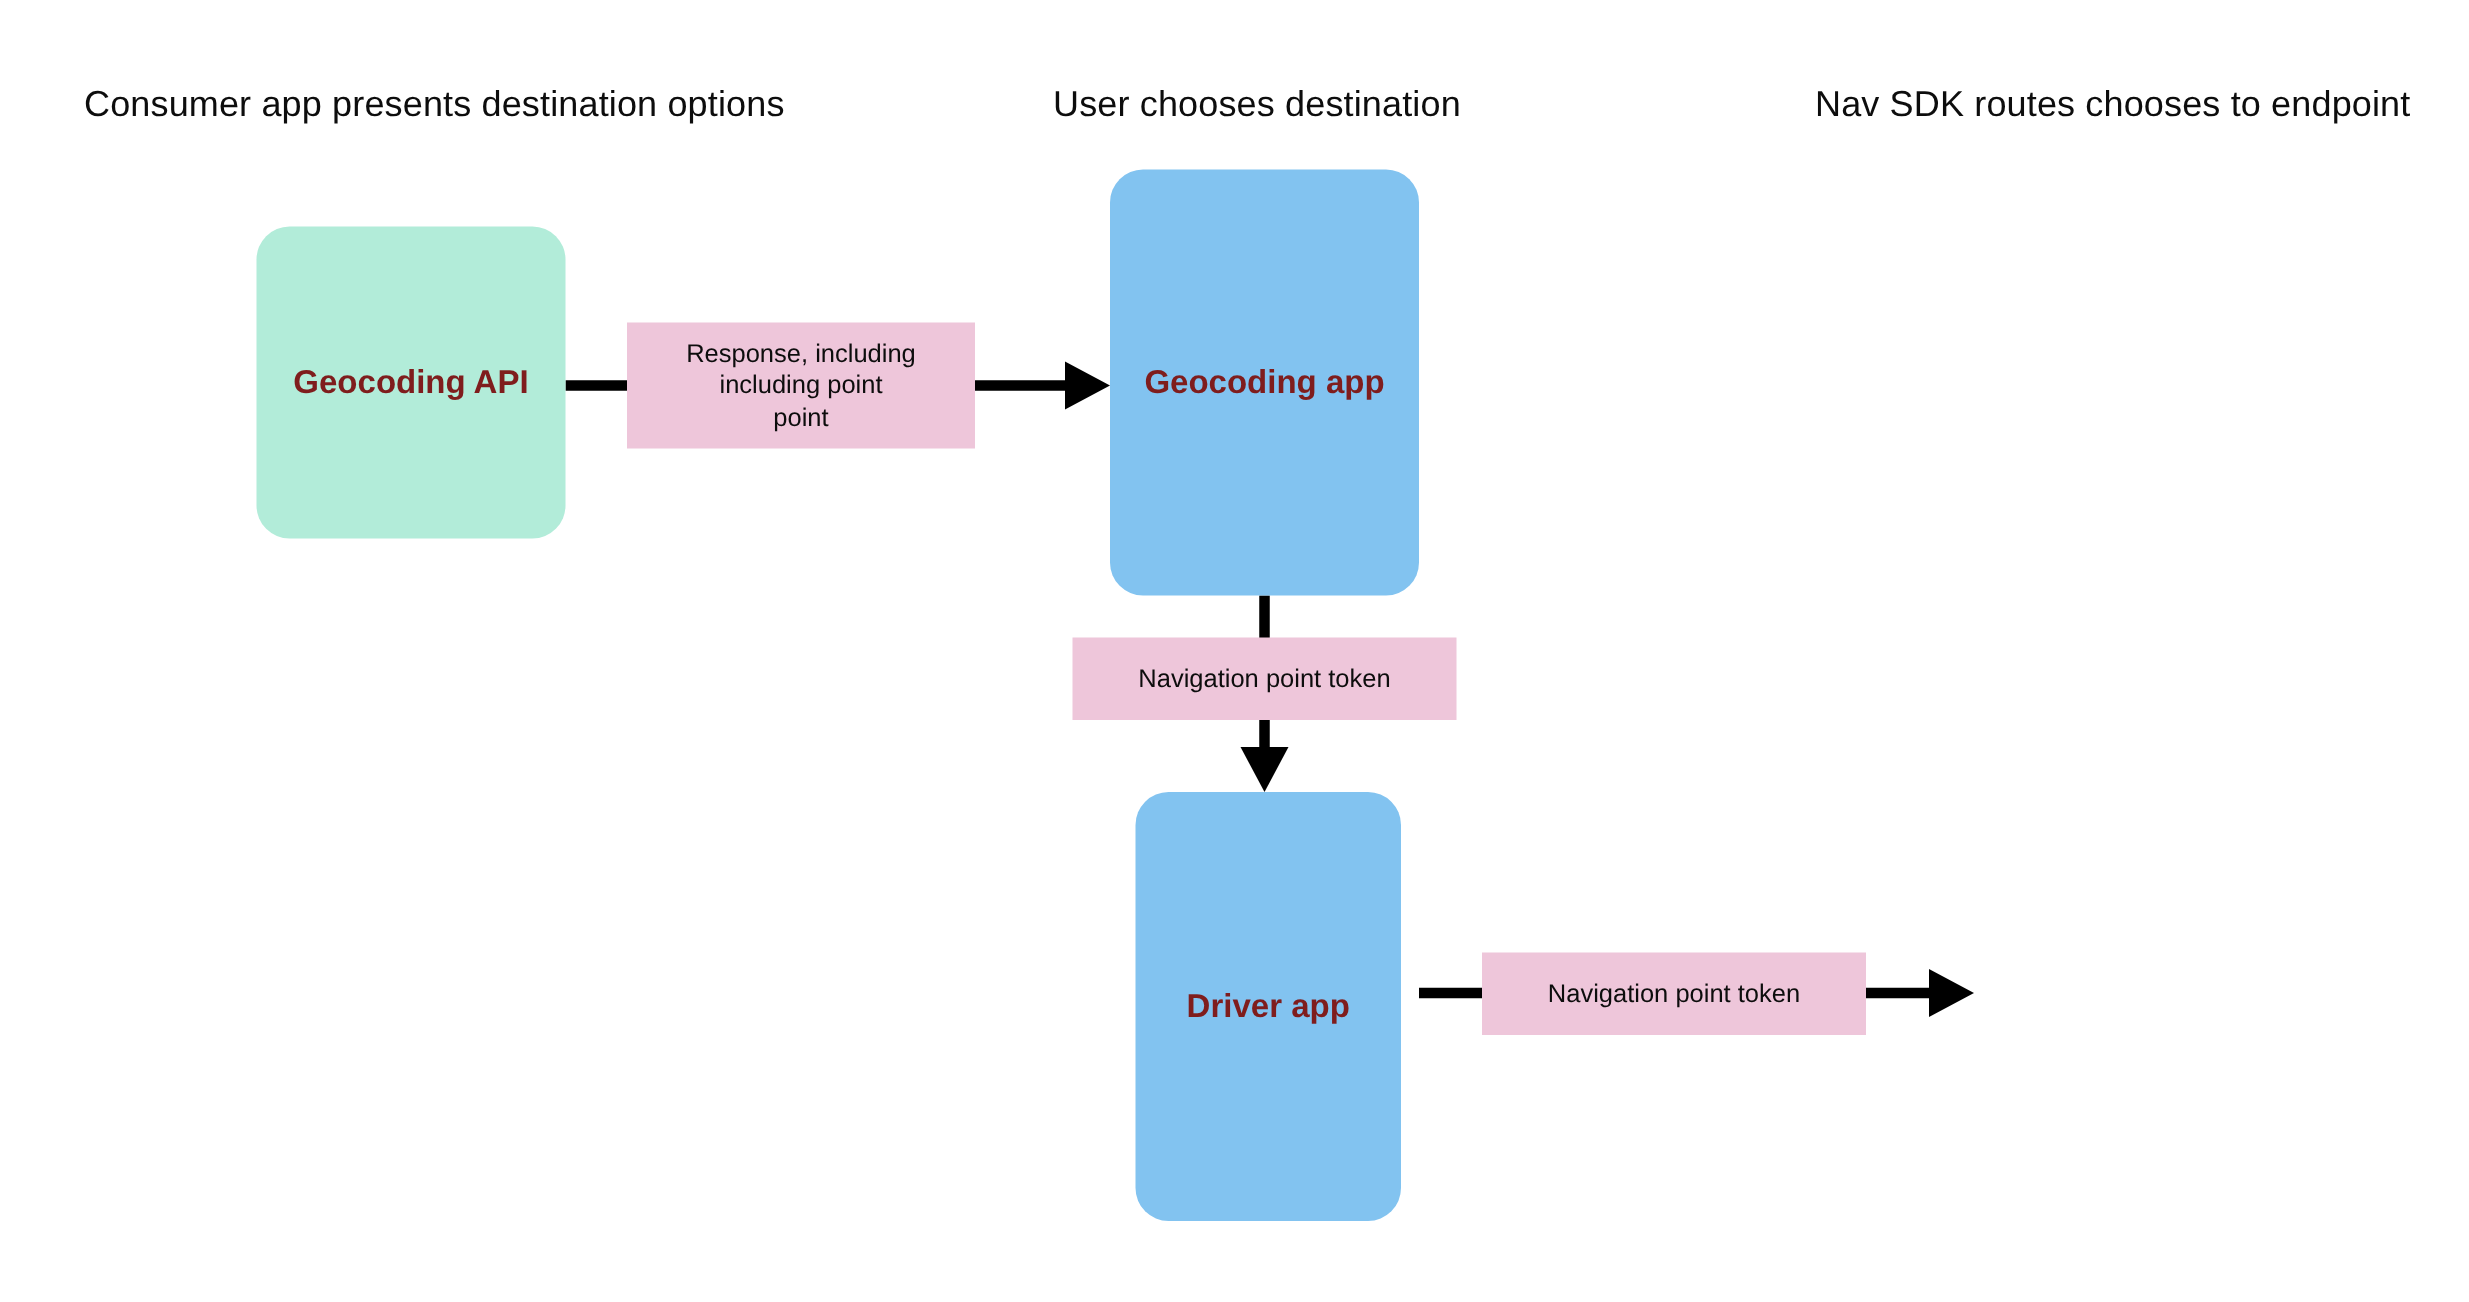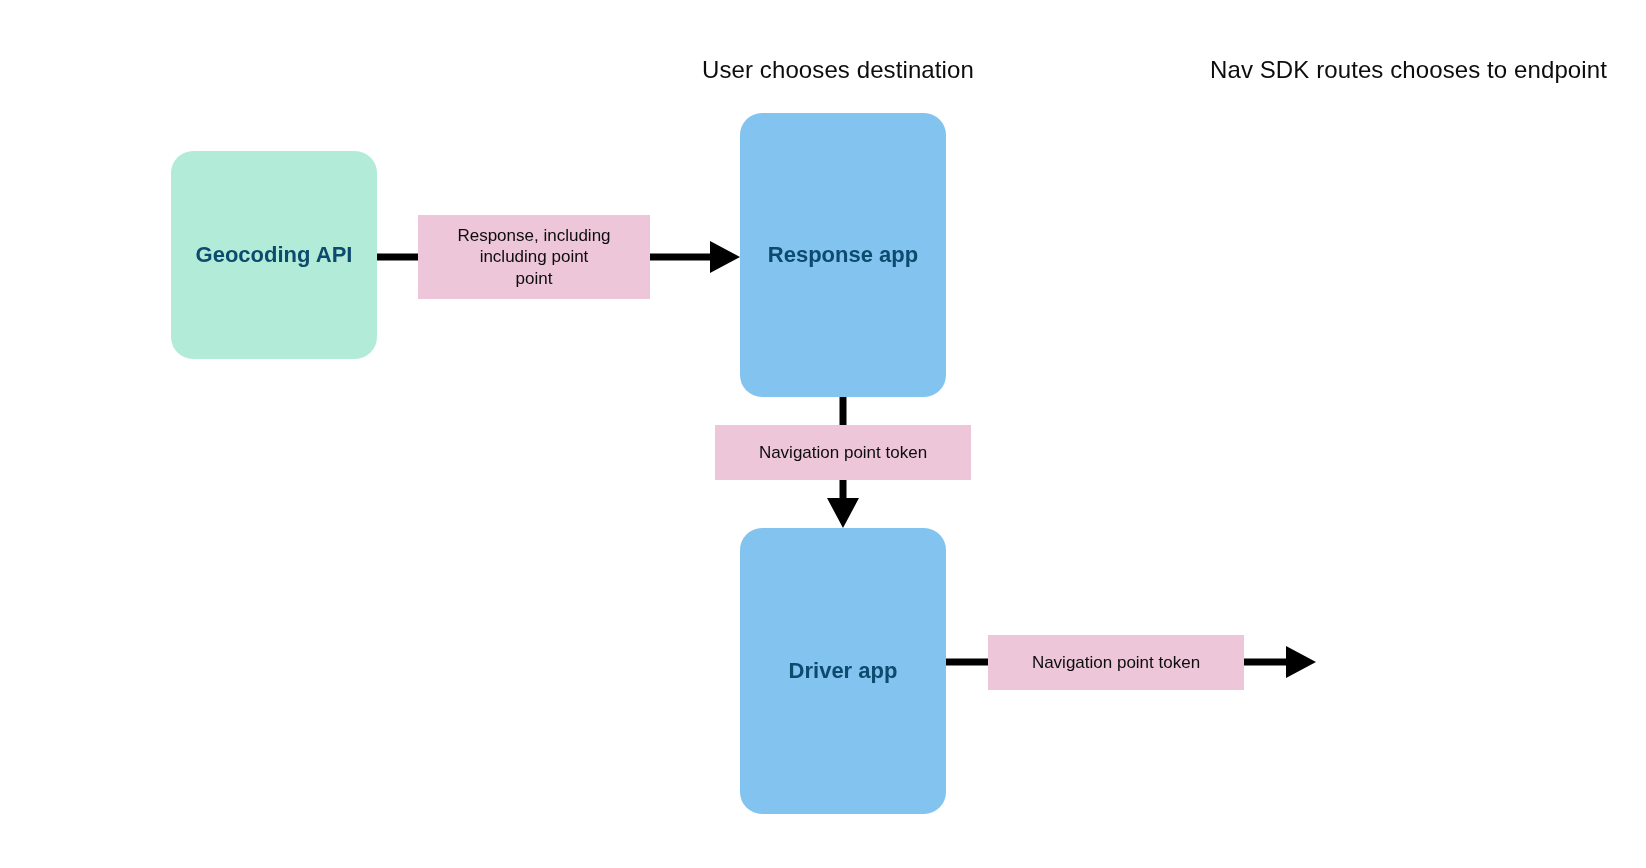--- a/index.html
+++ b/index.html
@@ -38,37 +38,37 @@
   
   .node {
     position: absolute;
     display: flex;
     align-items: center;
     justify-content: center;
     box-sizing: border-box;
     border-radius: 22px;
     font-size: 22px;
     font-weight: bold;
-    color: #0c4a6e;
+    color: #7f1d1d;
     text-align: left;
     z-index: 3;
   }
   #node-geocoding {
     left: 171px;  top: 151px;
     width: 206px; height: 208px;
     background: #b2ecd9;
   }
   #node-consumer {
     left: 740px;  top: 113px;
     width: 206px; height: 284px;
     background: #82c3f0;
   }
   #node-driver {
-    left: 740px;  top: 528px;
-    width: 206px; height: 286px;
+    left: 757px;  top: 528px;
+    width: 177px; height: 286px;
     background: #82c3f0;
   }
   #node-navsdk {
     left: 1316px; top: 563px;
     width: 206px; height: 208px;
     background: #e8a68c;
   }
 
   
   #connectors {
@@ -105,20 +105,21 @@
   #label-nav-token-horizontal {
     left: 988px;  top: 635px;
     width: 256px; height: 55px;
   }
 </style>
 </head>
 <body>
 
 <div id="canvas">
 
+  <div id="heading-0" class="col-heading">Consumer app presents destination options</div>
   <div id="heading-1" class="col-heading">User chooses destination</div>
   <div id="heading-2" class="col-heading">Nav SDK routes chooses to endpoint</div>
 
   <svg id="connectors" viewBox="0 0 1646 868" width="1646" height="868" xmlns="http://www.w3.org/2000/svg">
 
     <g>
       <line x1="377" y1="257" x2="722" y2="257" stroke="#000000" stroke-width="7"></line>
       <polygon points="740,257 710,241 710,273" fill="#000000"></polygon>
     </g>
 
@@ -131,21 +132,21 @@
       <line x1="946" y1="662" x2="1298" y2="662" stroke="#000000" stroke-width="7"></line>
       <polygon points="1316,662 1286,646 1286,678" fill="#000000"></polygon>
     </g>
   </svg>
 
   <div id="node-geocoding" class="node">
     <span>Geocoding API</span>
   </div>
 
   <div id="node-consumer" class="node">
-    <span>Response app</span>
+    <span>Geocoding app</span>
   </div>
 
   <div id="node-driver" class="node">
     <span>Driver app</span>
   </div>
 
 
   <div id="label-response" class="edge-label">
     <span>
       <span>Response, including</span><br>

